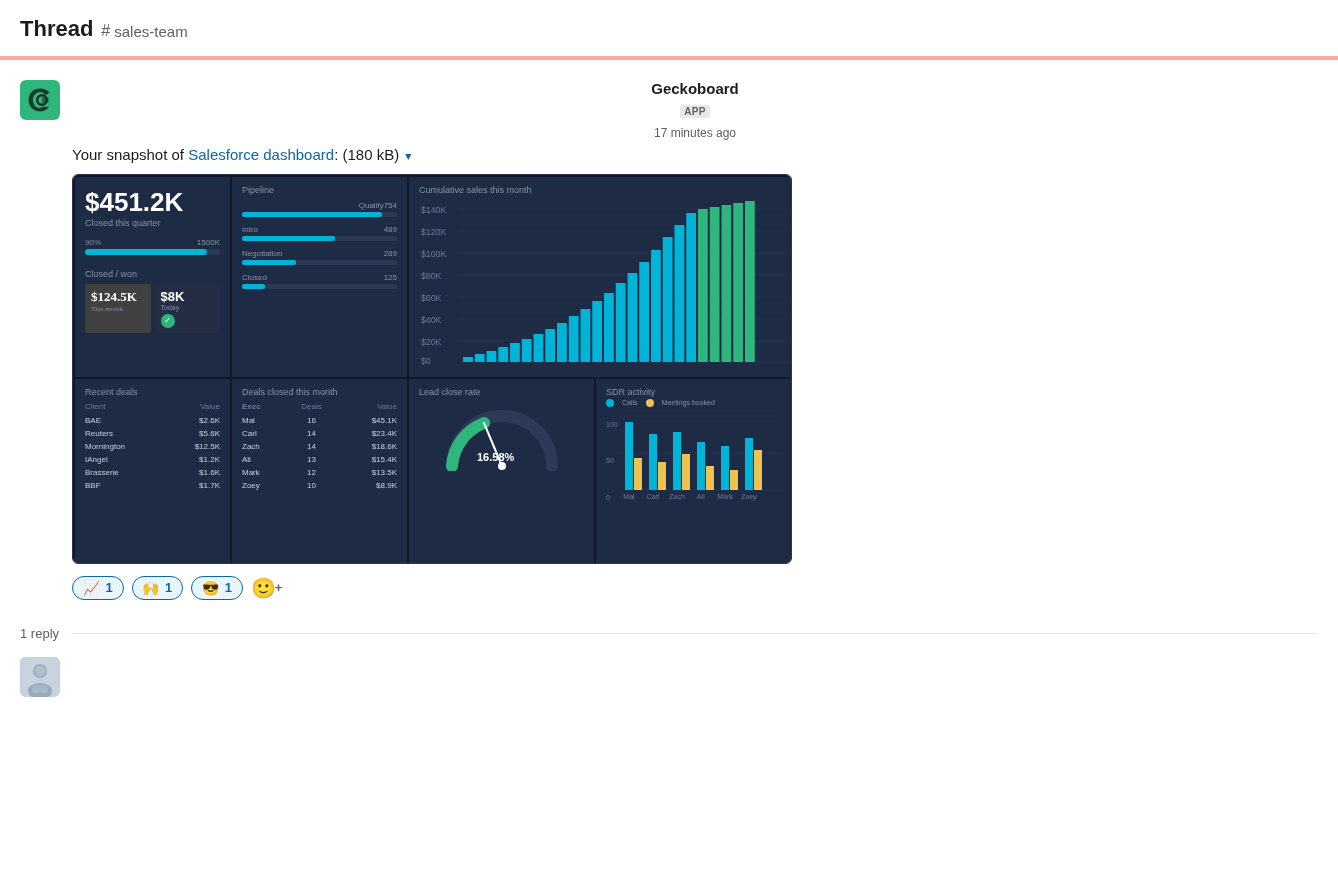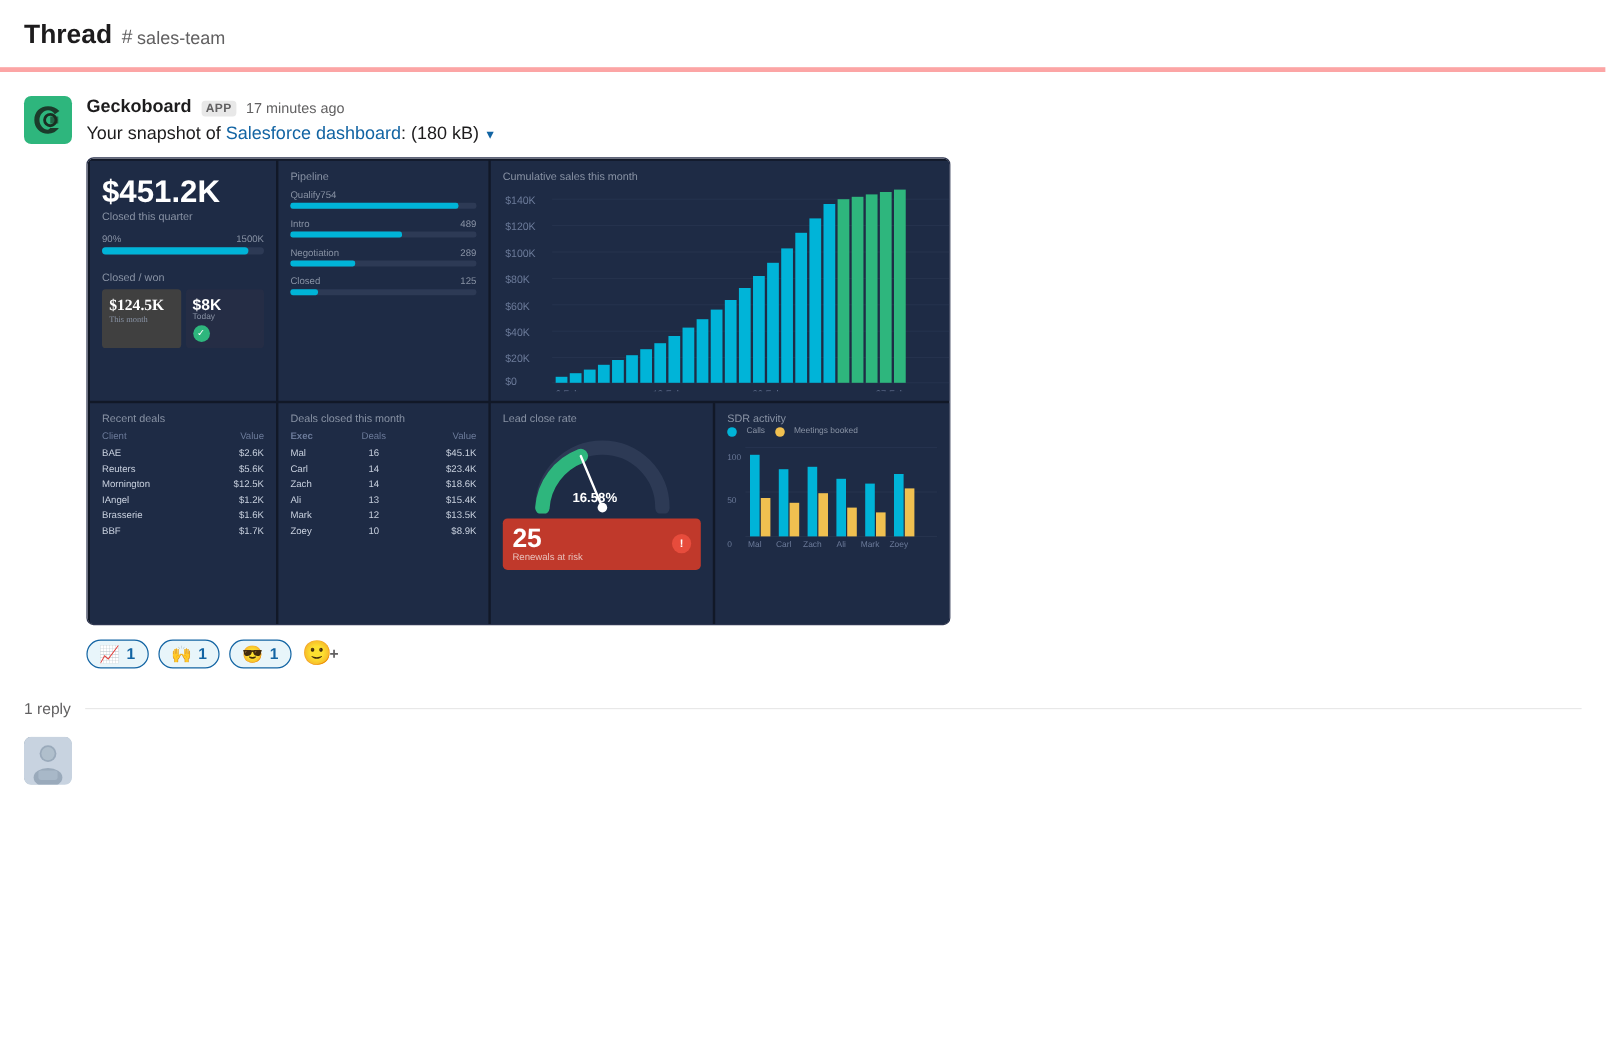--- a/index.html
+++ b/index.html
@@ -70,23 +70,24 @@
       background: linear-gradient(135deg, #8da0b0 0%, #b0c0cc 50%, #d0dde8 100%);
       display: flex;
       align-items: flex-end;
       justify-content: center;
     }
     .message-body {
       flex: 1;
     }
     .message-meta {
       display: flex;
-      align-items: flex-end;
+      align-items: center;
       gap: 8px;
       margin-bottom: 4px;
+      flex-direction: column;
     }
     .sender-name {
       font-weight: 700;
       font-size: 15px;
     }
     .app-badge {
       background: #e8e8e8;
       color: #616061;
       font-size: 10px;
       font-weight: 700;
@@ -270,21 +271,21 @@
                   <span style="color:#fff; font-size:8px;">✓</span>
                 </div>
               </div>
             </div>
           </div>
 
           <div class="dash-cell" style="grid-column:2; grid-row:1;">
             <div style="color:#8892a4; font-size:9px; margin-bottom:6px;">Pipeline</div>
             <div>
               <div class="pipeline-item">
-                <div style="display:flex; justify-content:flex-start; color:#8892a4; font-size:8px; margin-bottom:2px;">
+                <div style="display:flex; justify-content:flex-end; color:#8892a4; font-size:8px; margin-bottom:2px;">
                   <span>Qualify</span>
                   <span>754</span>
                 </div>
                 <div style="background:#2d3a55; height:5px; border-radius:2px;">
                     <div style="background:#00b4d8; width:90%; height:100%; border-radius:2px;"></div>
                   </div>
               </div>
               <div class="pipeline-item">
                 <div style="display:flex; justify-content:space-between; color:#8892a4; font-size:8px; margin-bottom:2px;">
                   <span>Intro</span>
@@ -466,27 +467,20 @@
 
                 <line x1="60" y1="65" x2="42" y2="22" stroke="#fff" stroke-width="2" stroke-linecap="round"></line>
                 <circle cx="60" cy="65" r="4" fill="#fff"></circle>
 
                 <text x="8" y="78" fill="#8892a4" font-size="8">0%</text>
                 <text x="90" y="78" fill="#8892a4" font-size="8">50%</text>
                 <text x="35" y="60" fill="#fff" font-size="11" font-weight="700">16.58%</text>
               </svg>
             </div>
 
-            <div style="background:#c0392b; border-radius:4px; padding:6px 8px; margin-top:4px; display:flex; align-items:center; gap:4px;">
-              <div>
-                <div style="color:#fff; font-size:22px; font-weight:700; line-height:1;">25</div>
-                <div style="color:#e8c0bb; font-size:8px;">Renewals at risk</div>
-              </div>
-              <div style="margin-left:auto; width:16px; height:16px; background:#e74c3c; border-radius:50%; display:flex; align-items:center; justify-content:center; color:#fff; font-size:9px; font-weight:900;">!</div>
-            </div>
           </div>
 
           <div class="dash-cell" style="grid-column:4; grid-row:2;">
             <div style="color:#8892a4; font-size:9px; margin-bottom:2px;">SDR activity</div>
             <div style="display:flex; align-items:center; gap:8px; margin-bottom:4px; font-size:7px; color:#8892a4;">
               <span style="display:inline-block; width:8px; height:8px; background:#00b4d8; border-radius:50%;"></span>
               <span>Calls</span>
               <span style="display:inline-block; width:8px; height:8px; background:#f0c050; border-radius:50%;"></span>
               <span>Meetings booked</span>
             </div>

